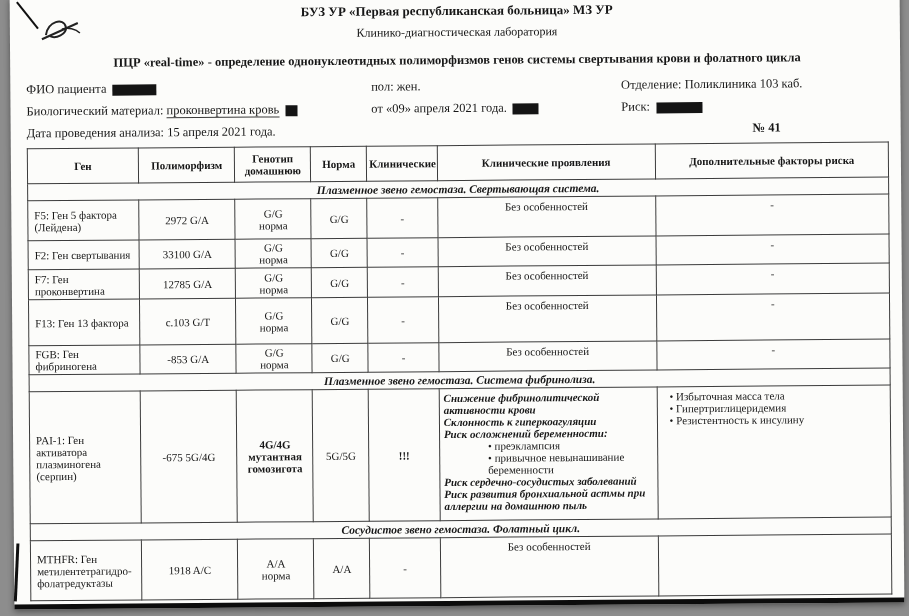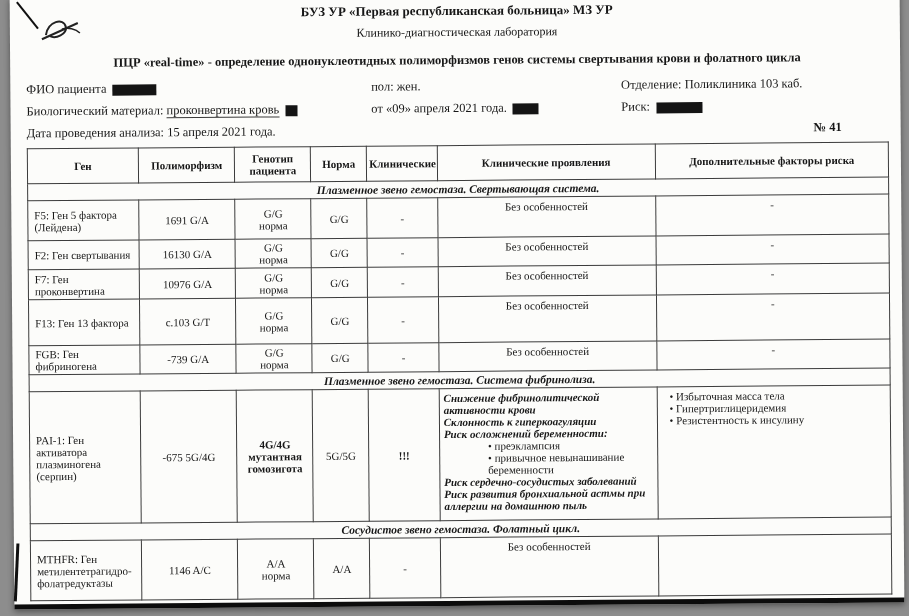--- a/index.html
+++ b/index.html
@@ -27,21 +27,21 @@
   .meta  { margin-top: 11px; font-size: 12.5px; }
   .meta-row { display: flex; align-items: flex-start; margin-bottom: 7px; }
   .m-left  { width: 40%; }
   .m-mid   { width: 29%; }
   .m-right { flex: 1; }
   .underline { border-bottom: 1px solid #3a3a3a; }
   .redact {
     display: inline-block; background: #141414; height: 11px;
     vertical-align: middle; margin-left: 6px;
   }
-  .docnum { margin-left: auto; margin-right: 47px; font-weight: bold; }
+  .docnum { margin-left: auto; margin-right: 108px; font-weight: bold; }
 
   table {
     width: 100%; border-collapse: collapse; table-layout: fixed;
     font-size: 11px; margin-top: 2px;
   }
   th, td { border: 1px solid #3c3c3c; padding: 2px 4px; vertical-align: middle; }
   th { font-weight: bold; font-size: 11px; padding: 5px 2px; text-align: center; }
   col.w1 { width: 12.9%; } col.w2 { width: 11.2%; } col.w3 { width: 8.8%; }
   col.w4 { width: 6.5%; }  col.w5 { width: 8.2%; }  col.w6 { width: 25.3%; }
   col.w7 { width: 27.1%; }
@@ -111,60 +111,60 @@
         <col class="w3">
         <col class="w4">
       <col class="w5">
         <col class="w6">
         <col class="w7">
     </colgroup>
     <thead>
       <tr id="header-row">
           <th>Ген</th>
           <th>Полиморфизм</th>
-          <th>Генотип пациента</th>
+          <th>Генотип домашнюю</th>
           <th>Норма</th>
           <th>Клинические</th>
           <th>Клинические проявления</th>
           <th>Дополнительные факторы риска</th>
         </tr>
     </thead>
     <tbody id="tbody">
         <tr>
           <td colspan="7" class="section">Плазменное звено гемостаза. Свертывающая система.</td>
         </tr>
         <tr style="height: 40px;">
           <td class="c-gene">F5: Ген 5 фактора<br>(Лейдена)</td>
-          <td class="c-poly">1691 G/A</td>
+          <td class="c-poly">2972 G/A</td>
           <td class="c-geno">G/G<br>норма</td>
           <td class="c-norm">G/G</td>
           <td class="c-sig">-</td>
           <td class="c-clin">
             <div class="cline center">Без особенностей</div>
           </td>
           <td class="c-risk">
             <div class="cline center">-</div>
           </td>
         </tr>
         <tr style="height: 26px;">
           <td class="c-gene">F2: Ген свертывания</td>
-          <td class="c-poly">16130 G/A</td>
+          <td class="c-poly">33100 G/A</td>
           <td class="c-geno">G/G<br>норма</td>
           <td class="c-norm">G/G</td>
           <td class="c-sig">-</td>
           <td class="c-clin">
             <div class="cline center">Без особенностей</div>
           </td>
           <td class="c-risk">
             <div class="cline center">-</div>
           </td>
         </tr>
         <tr style="height: 30px;">
           <td class="c-gene">F7: Ген<br>проконвертина</td>
-          <td class="c-poly">10976 G/A</td>
+          <td class="c-poly">12785 G/A</td>
           <td class="c-geno">G/G<br>норма</td>
           <td class="c-norm">G/G</td>
           <td class="c-sig">-</td>
           <td class="c-clin">
             <div class="cline center">Без особенностей</div>
           </td>
           <td class="c-risk">
             <div class="cline center">-</div>
           </td>
         </tr>
@@ -176,21 +176,21 @@
           <td class="c-sig">-</td>
           <td class="c-clin">
             <div class="cline center">Без особенностей</div>
           </td>
           <td class="c-risk">
             <div class="cline center">-</div>
           </td>
         </tr>
         <tr style="height: 28px;">
           <td class="c-gene">FGB: Ген<br>фибриногена</td>
-          <td class="c-poly">-739 G/A</td>
+          <td class="c-poly">-853 G/A</td>
           <td class="c-geno">G/G<br>норма</td>
           <td class="c-norm">G/G</td>
           <td class="c-sig">-</td>
           <td class="c-clin">
             <div class="cline center">Без особенностей</div>
           </td>
           <td class="c-risk">
             <div class="cline center">-</div>
           </td>
         </tr>
@@ -219,21 +219,21 @@
             <div class="cline bullet">• Избыточная масса тела</div>
             <div class="cline bullet">• Гипертриглицеридемия</div>
             <div class="cline bullet">• Резистентность к инсулину</div>
           </td>
         </tr>
         <tr>
           <td colspan="7" class="section">Сосудистое звено гемостаза. Фолатный цикл.</td>
         </tr>
         <tr style="height: 60px;">
           <td class="c-gene">MTHFR: Ген<br>метилентетрагидро-<br>фолатредуктазы</td>
-          <td class="c-poly">1146 A/C</td>
+          <td class="c-poly">1918 A/C</td>
           <td class="c-geno">A/A<br>норма</td>
           <td class="c-norm">A/A</td>
           <td class="c-sig">-</td>
           <td class="c-clin">
             <div class="cline center">Без особенностей</div>
           </td>
           <td class="c-risk"></td>
         </tr>
       </tbody>
   </table>

